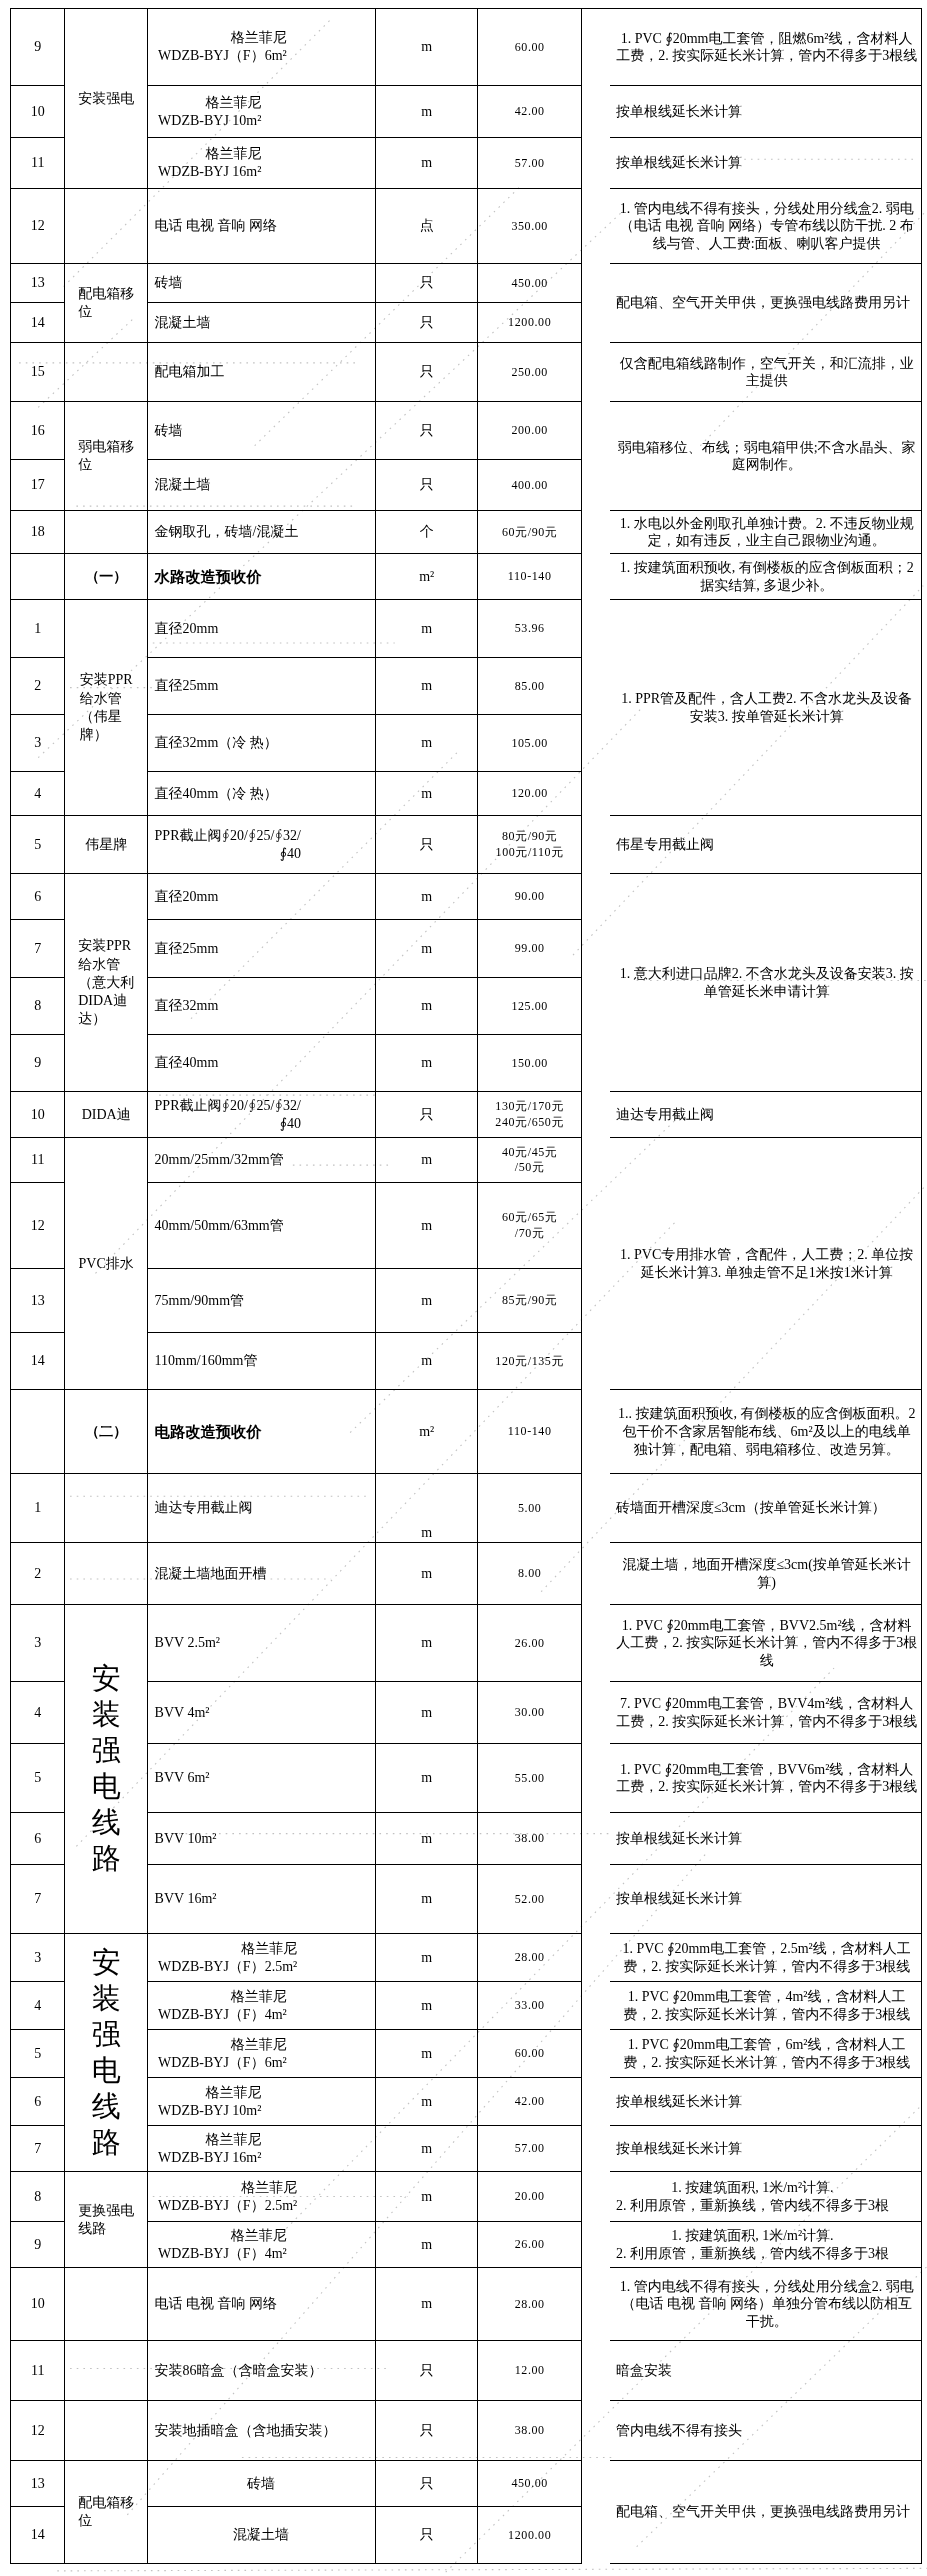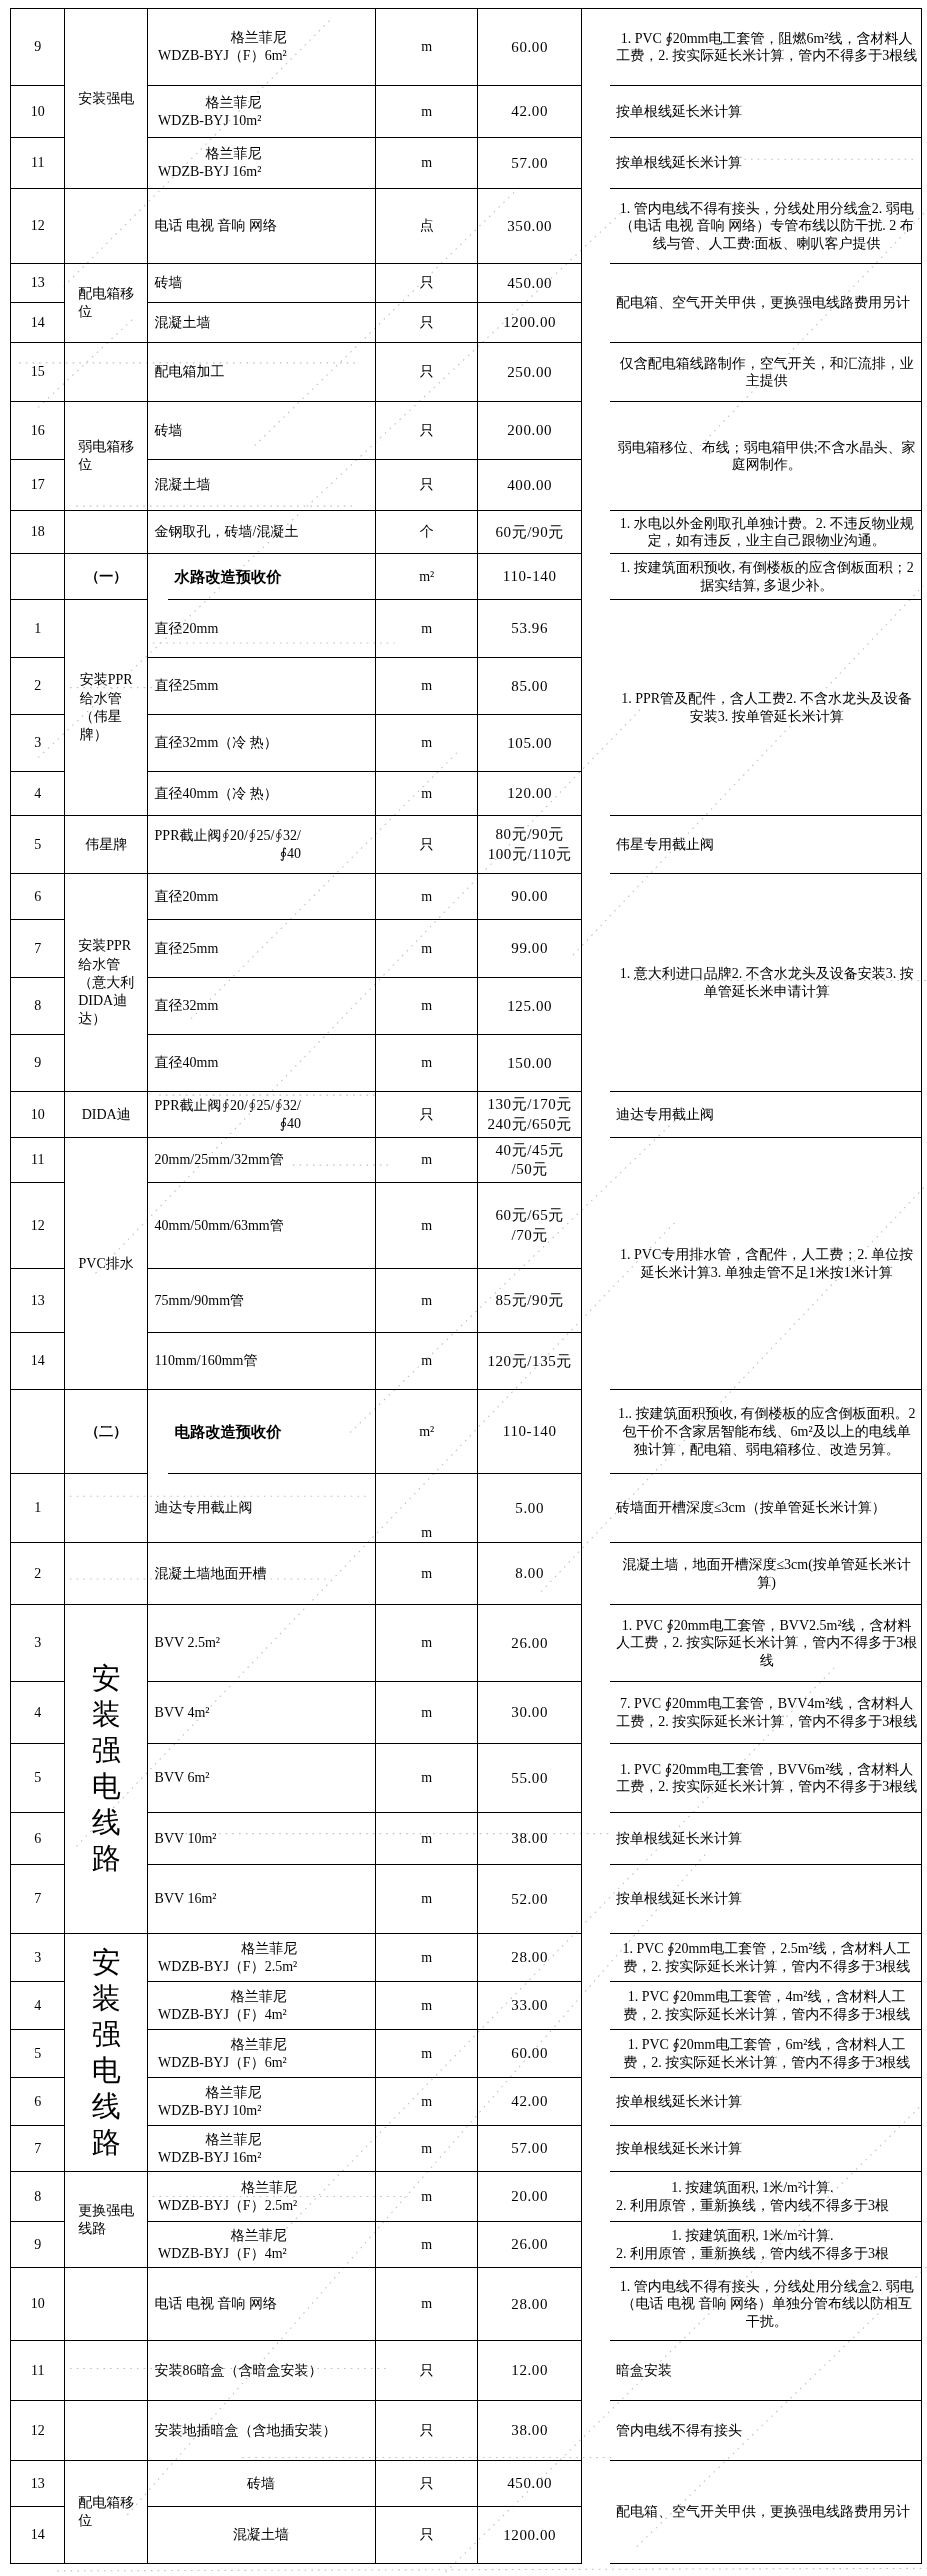--- a/index.html
+++ b/index.html
@@ -21,24 +21,24 @@
   .c {
     border-right:1.3px solid #000; border-bottom:1.9px solid #000;
     box-sizing:border-box; overflow:hidden;
     display:flex; align-items:center;
     font-size:14px; line-height:1.3; white-space:pre-wrap;
   }
   .no   { justify-content:center; text-align:center; }
   .cat  { justify-content:center; text-align:left; padding:0 1.9px; }
   .item { justify-content:flex-start; text-align:right; padding:1.9px 3.8px 1.9px 6.4px; }
   .unit { justify-content:center; text-align:center; }
-  .price{ justify-content:center; text-align:center; font-size:15px; letter-spacing:0.6px; }
+  .price{ justify-content:center; text-align:center; font-size:12px; letter-spacing:0.6px; }
   .note { justify-content:flex-start; text-align:center; padding:1.9px 3.8px 1.9px 5.7px; line-height:1.27;margin-left:28px; }
   .bold { font-weight:bold; }
-  .big-item { font-size:15.3px; font-weight:bold;margin-left:20px; }
+  .big-item { font-size:15.3px; font-weight:bold; }
   .vbig { font-size:29px; line-height:1.24; letter-spacing:0; padding:0; }
   .ubottom { align-items:flex-end; padding-bottom:0.6px; }
   .icenter { justify-content:center; text-align:center; padding-left:2.5px; }
 </style>
 </head>
 <body>
 
 <svg class="noise" width="927" height="2576" viewBox="0 0 1456 4046">
   <g stroke="#8f8f8f" stroke-width="1.7" stroke-dasharray="2.5 8" opacity="0.55" fill="none">
     <line x1="100" y1="450" x2="520" y2="30"></line>

